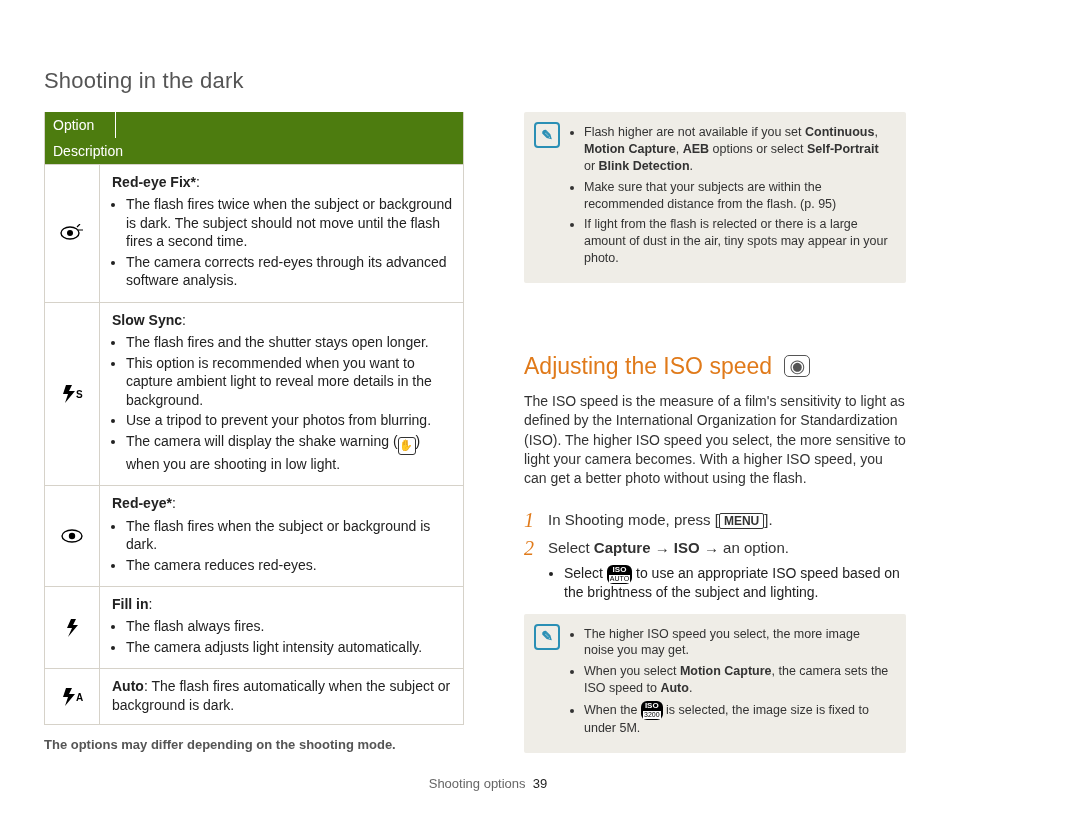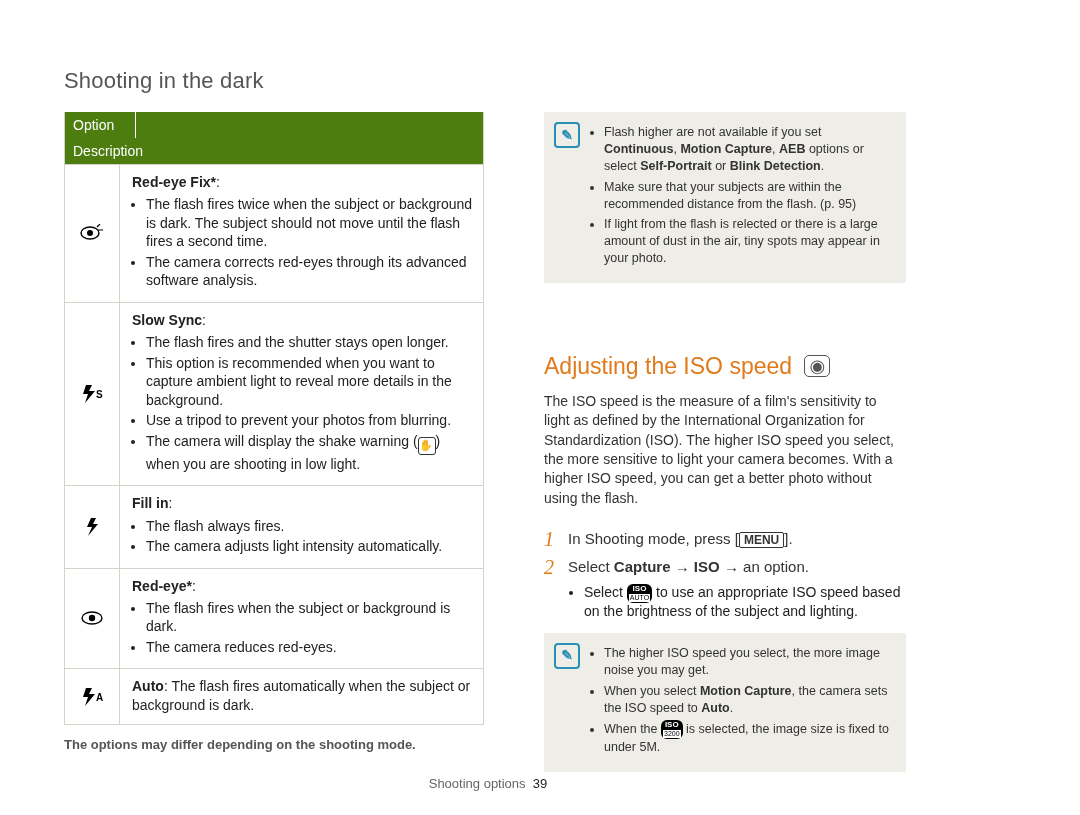--- a/index.html
+++ b/index.html
@@ -7,21 +7,21 @@
     padding: 0;
     background: #fff;
     font-family: Arial, Helvetica, sans-serif;
     color: #222;
     width: 1080px;
   }
   .page {
     width: 976px;
     height: 815px;
     box-sizing: border-box;
-    padding: 68px 70px 0 64px;
+    padding: 68px 70px 0 44px;
     position: relative;
   }
   .section-title {
     font-size: 22px;
     font-weight: 300;
     color: #555;
     letter-spacing: 0.2px;
     margin-bottom: 18px;
   }
   .cols {
@@ -275,46 +275,46 @@
             <ul>
               <li>The flash fires and the shutter stays open longer.</li>
               <li>This option is recommended when you want to capture ambient light to reveal more details in the background.</li>
               <li>Use a tripod to prevent your photos from blurring.</li>
               <li>The camera will display the shake warning (<span class="hand-warn">✋</span>) when you are shooting in low light.</li>
             </ul>
           </div>
         </div>
 
         <div class="opt-row">
+          <div class="opt-icon">
+            <svg width="22" height="16" viewBox="0 0 22 16">
+              <ellipse cx="11" cy="8" rx="10" ry="6" fill="none" stroke="#000" stroke-width="1.4"></ellipse>
+              <circle cx="11" cy="8" r="3.2" fill="#000"></circle>
+            </svg>
+          </div>
+          <div class="opt-desc">
+            <span class="opt-title">Red-eye*</span>:
+            <ul>
+              <li>The flash fires when the subject or background is dark.</li>
+              <li>The camera reduces red-eyes.</li>
+            </ul>
+          </div>
+        </div>
+
+        <div class="opt-row">
           <div class="opt-icon flash-glyph">
             <svg width="18" height="20" viewBox="0 0 18 20">
               <path d="M8 1 L4 10 L9 10 L5 19 L15 7 L10 7 L13 1 Z" fill="#000"></path>
             </svg>
           </div>
           <div class="opt-desc">
             <span class="opt-title">Fill in</span>:
             <ul>
               <li>The flash always fires.</li>
               <li>The camera adjusts light intensity automatically.</li>
-            </ul>
-          </div>
-        </div>
-
-        <div class="opt-row">
-          <div class="opt-icon">
-            <svg width="22" height="16" viewBox="0 0 22 16">
-              <ellipse cx="11" cy="8" rx="10" ry="6" fill="none" stroke="#000" stroke-width="1.4"></ellipse>
-              <circle cx="11" cy="8" r="3.2" fill="#000"></circle>
-            </svg>
-          </div>
-          <div class="opt-desc">
-            <span class="opt-title">Red-eye*</span>:
-            <ul>
-              <li>The flash fires when the subject or background is dark.</li>
-              <li>The camera reduces red-eyes.</li>
             </ul>
           </div>
         </div>
 
         <div class="opt-row">
           <div class="opt-icon flash-glyph">
             <svg width="24" height="20" viewBox="0 0 24 20">
               <path d="M6 1 L3 10 L8 10 L5 19 L15 7 L9 7 L12 1 Z" fill="#000"></path>
               <text x="16" y="14" font-size="10" font-weight="bold" fill="#000">A</text>
             </svg>

